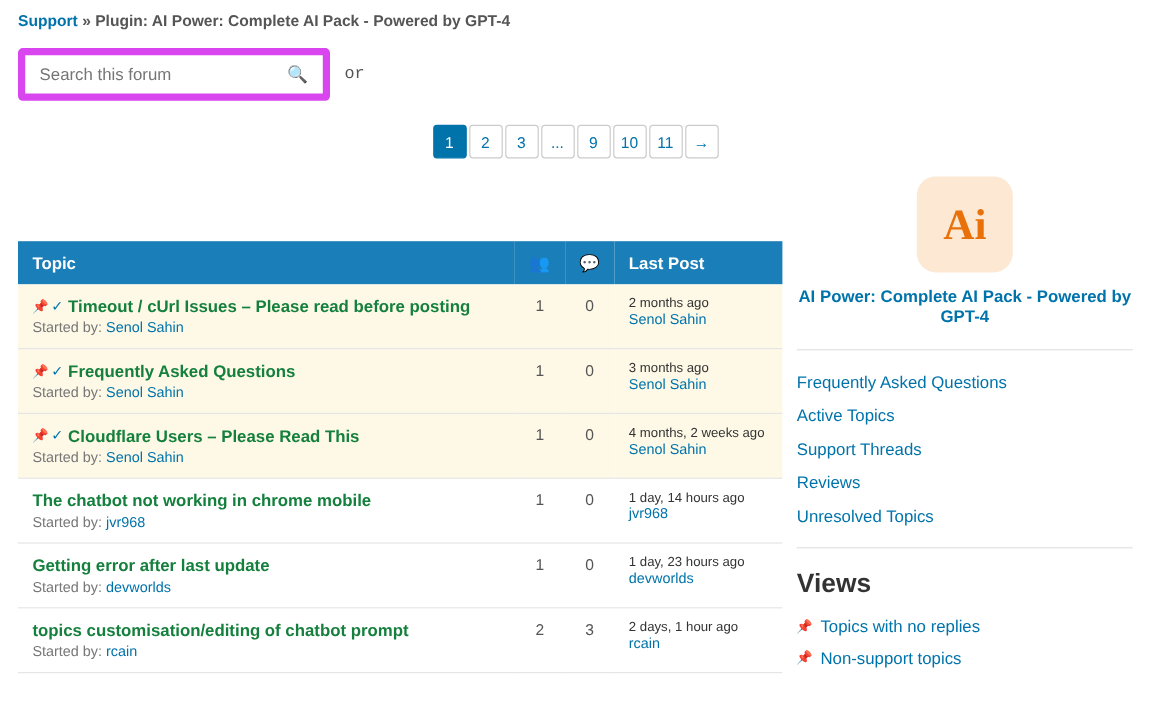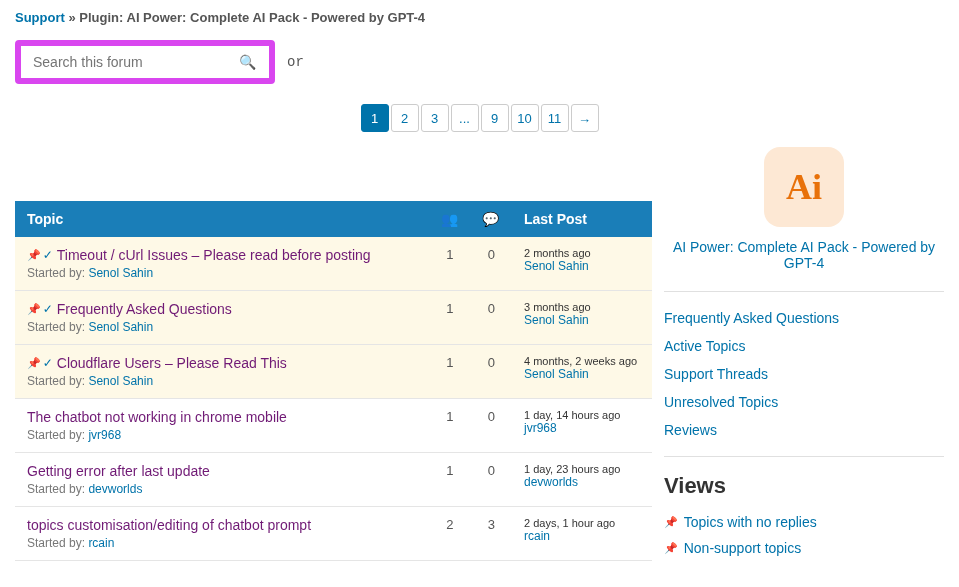--- a/index.html
+++ b/index.html
@@ -34,32 +34,32 @@
     .topics-table tbody tr:nth-child(odd).sticky-row { background: #fef9e7; }
     .topics-table tbody tr.sticky-row { background: #fef9e7; }
     .topics-table tbody tr:not(.sticky-row):nth-child(even) { background: #fff; }
     .topics-table tbody tr:not(.sticky-row):nth-child(odd) { background: #fff; }
     .topics-table tbody td { padding: 10px 12px; vertical-align: top; font-size: 13px; }
     .topics-table tbody td.center { text-align: center; color: #555; }
     .topic-title-row { display: flex; align-items: flex-start; gap: 4px; }
     .topic-icons { display: flex; align-items: center; gap: 2px; color: #888; font-size: 12px; flex-shrink: 0; margin-top: 1px; }
     .pin-icon { color: #888; }
     .check-icon { color: #0073aa; }
-    .topic-link { color: #701a75; font-weight: 400; font-size: 14px; }
+    .topic-link { color: #15803d; font-weight: 700; font-size: 14px; }
     .started-by { font-size: 12px; color: #777; margin-top: 3px; }
     .started-by a { color: #0073aa; }
     .last-post-time { font-size: 11px; color: #333; }
     .last-post-author { font-size: 12px; }
     .last-post-author a { color: #0073aa; }
 
     
     .plugin-card { text-align: center; margin-bottom: 20px; }
     .plugin-logo { width: 80px; height: 80px; background: #fde8d4; border-radius: 16px; display: flex; align-items: center; justify-content: center; margin: 0 auto 12px; }
     .plugin-logo-text { font-size: 36px; font-weight: bold; color: #e8710a; font-family: Georgia, serif; }
-    .plugin-title a { color: #0073aa; font-size: 14px; font-weight: 400; }
+    .plugin-title a { color: #0073aa; font-size: 14px; font-weight: 700; }
 
     .sidebar-divider { border: none; border-top: 1px solid #e0e0e0; margin: 12px 0; }
     .sidebar-nav-item { display: block; padding: 6px 0; color: #0073aa; font-size: 14px; }
 
     .sidebar-section-title { font-size: 22px; font-weight: 600; color: #333; margin: 16px 0 10px; }
     .sidebar-views-item { display: flex; align-items: center; gap: 6px; padding: 5px 0; font-size: 14px; color: #0073aa; }
     .push-pin { font-size: 12px; color: #555; }
 
     .col-participants { width: 40px; }
     .col-replies { width: 40px; }
@@ -217,22 +217,22 @@
           <a href="#">AI Power: Complete AI Pack - Powered by GPT-4</a>
         </div>
       </div>
 
       <hr class="sidebar-divider">
 
       <div id="sidebar-nav">
           <a href="#" class="sidebar-nav-item">Frequently Asked Questions</a>
           <a href="#" class="sidebar-nav-item">Active Topics</a>
           <a href="#" class="sidebar-nav-item">Support Threads</a>
+          <a href="#" class="sidebar-nav-item">Reviews</a>
           <a href="#" class="sidebar-nav-item">Unresolved Topics</a>
-          <a href="#" class="sidebar-nav-item">Reviews</a>
         </div>
 
       <hr class="sidebar-divider">
 
       <div class="sidebar-section-title">Views</div>
       <div id="sidebar-views">
           <div class="sidebar-views-item">
             <span class="push-pin" style="font-size: 11px;">📌</span>
             <a href="#">Topics with no replies</a>
           </div>

